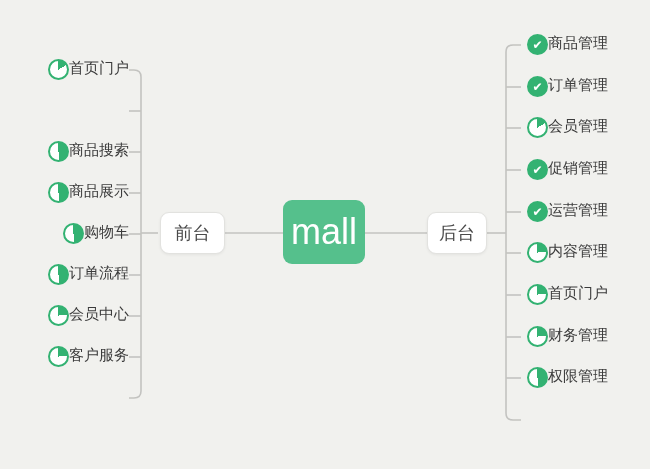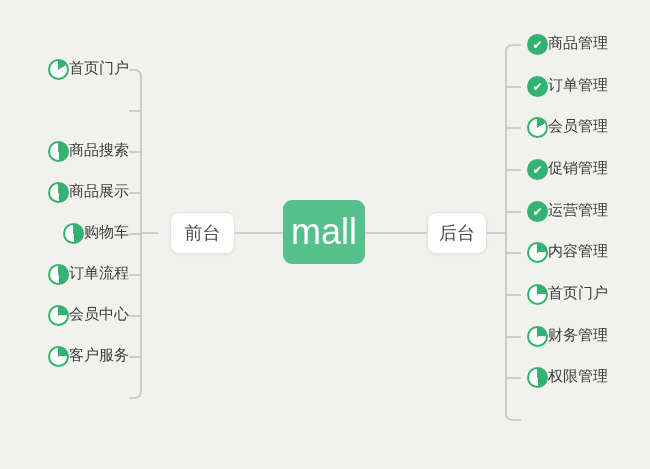--- a/index.html
+++ b/index.html
@@ -25,21 +25,21 @@
     border-radius:9px;cursor:default;
   }
   .box.root{
     left:283px;top:200px;width:82px;height:64px;
     background:var(--node-green);color:#fff;font-size:36px;
   }
   .box.branch{
     background:#fff;border:1px solid #e2e2df;color:#4a4a4a;font-size:18px;
     box-shadow:0 1px 3px rgba(0,0,0,.06);
   }
-  .box.front{left:170px;top:212px;width:65px;height:42px}
+  .box.front{left:160px;top:212px;width:65px;height:42px}
   .box.back {left:427px;top:212px;width:60px;height:42px}
 
   
   .row{
     position:absolute;z-index:2;display:flex;align-items:flex-start;height:22px;
     white-space:nowrap;
   }
   .row.left{right:521px}
   .row.right{left:527px}
   .row .label{font-size:15px;color:var(--text)}

